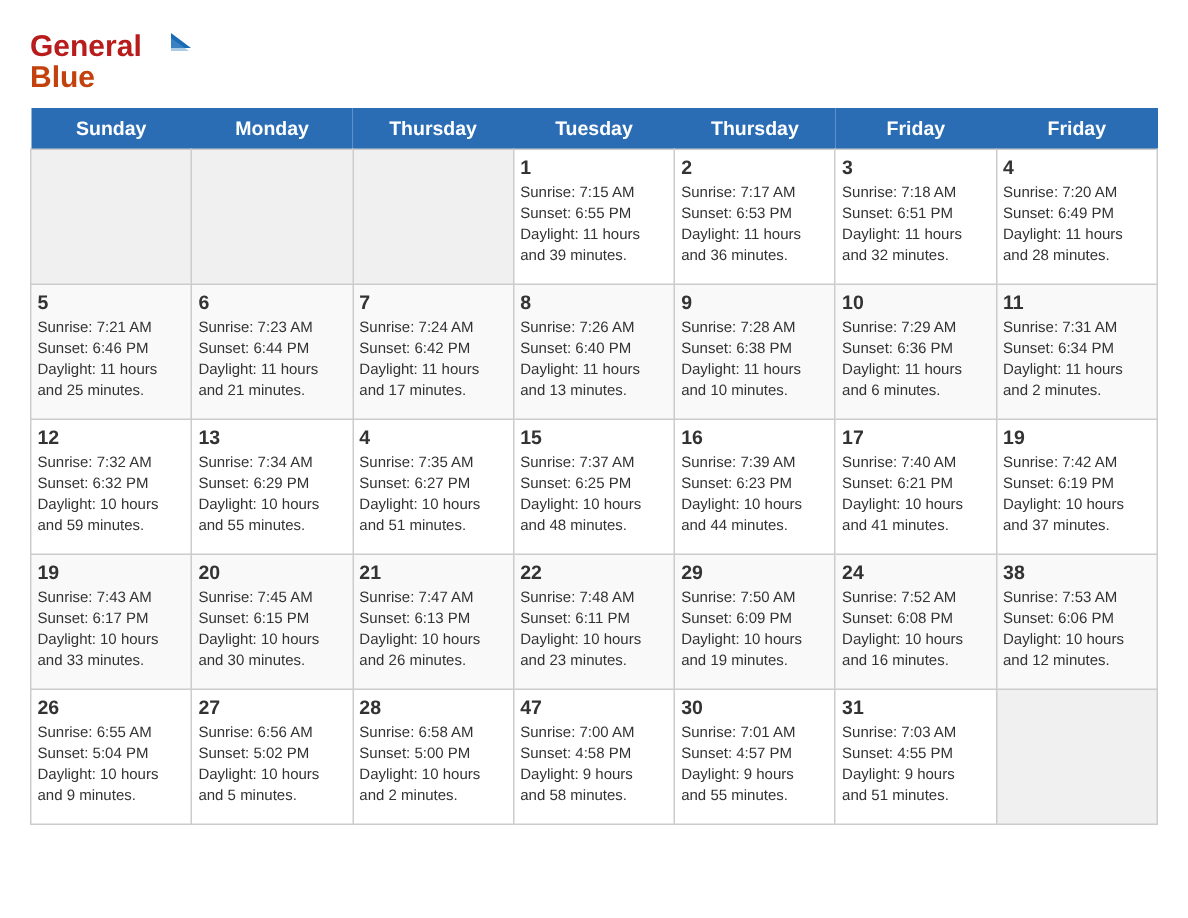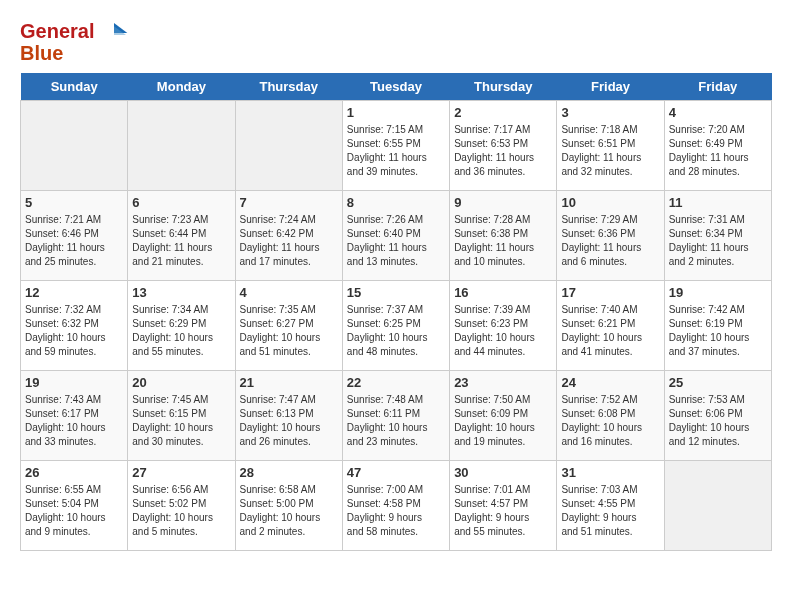--- a/index.html
+++ b/index.html
@@ -200,29 +200,29 @@
         </td>
         <td>
           <span class="day-number">21</span>
           <div class="day-info">Sunrise: 7:47 AM<br>Sunset: 6:13 PM<br>Daylight: 10 hours<br>and 26 minutes.</div>
         </td>
         <td>
           <span class="day-number">22</span>
           <div class="day-info">Sunrise: 7:48 AM<br>Sunset: 6:11 PM<br>Daylight: 10 hours<br>and 23 minutes.</div>
         </td>
         <td>
-          <span class="day-number">23</span>
+          <span class="day-number">29</span>
           <div class="day-info">Sunrise: 7:50 AM<br>Sunset: 6:09 PM<br>Daylight: 10 hours<br>and 19 minutes.</div>
         </td>
         <td>
           <span class="day-number">24</span>
           <div class="day-info">Sunrise: 7:52 AM<br>Sunset: 6:08 PM<br>Daylight: 10 hours<br>and 16 minutes.</div>
         </td>
         <td>
-          <span class="day-number">25</span>
+          <span class="day-number">38</span>
           <div class="day-info">Sunrise: 7:53 AM<br>Sunset: 6:06 PM<br>Daylight: 10 hours<br>and 12 minutes.</div>
         </td>
       </tr>
       <tr>
         <td>
           <span class="day-number">26</span>
           <div class="day-info">Sunrise: 6:55 AM<br>Sunset: 5:04 PM<br>Daylight: 10 hours<br>and 9 minutes.</div>
         </td>
         <td>
           <span class="day-number">27</span>

